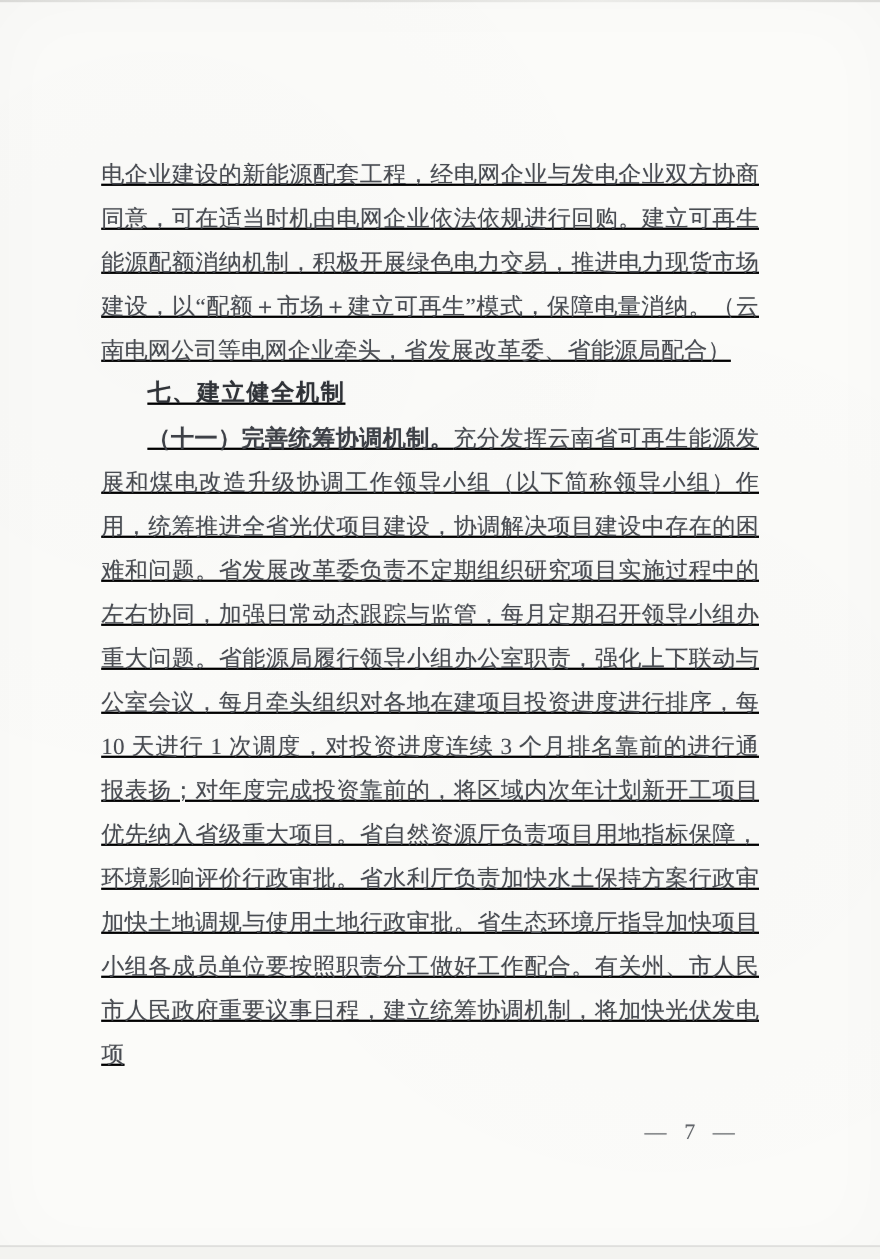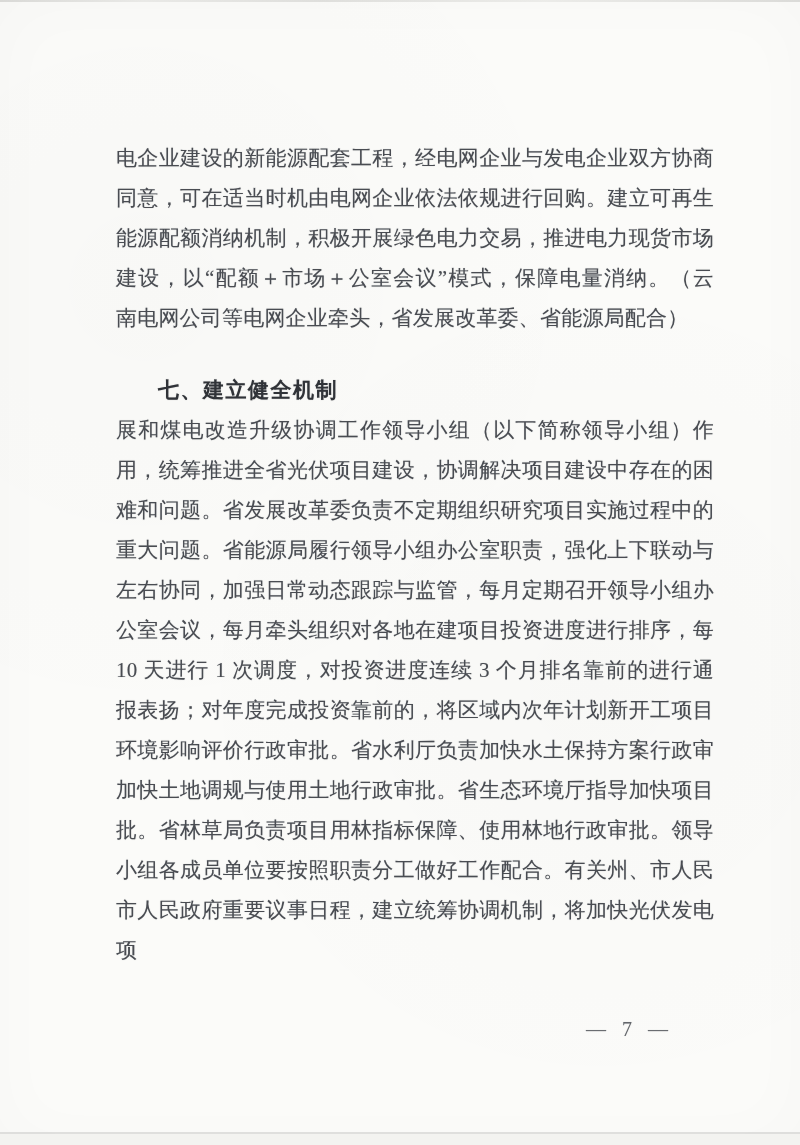--- a/index.html
+++ b/index.html
@@ -33,23 +33,24 @@
     background: #c9c9c6;
     opacity: 0.55;
   }
   .edge-bottom-area {
     position: absolute;
     top: 1134px; left: 0; right: 0; bottom: 0;
     background: #f3f3f0;
   }
   .text-block {
     position: absolute;
-    left: 116px;
+    left: 92px;
     top: 138px;
     width: 598px;
+    text-decoration: underline;
   }
   .line {
     height: 40px;
     line-height: 40px;
     font-size: 21px;
     color: #494c52;
     letter-spacing: 0.2px;
     text-shadow: 0 0 1px rgba(73,76,82,0.35);
     white-space: nowrap;
   }
@@ -61,21 +62,20 @@
   }
   .indent {
     padding-left: 42px;
   }
   .heading {
     font-family: "Liberation Sans", "DejaVu Sans", sans-serif;
     font-weight: 700;
     color: #303338;
     letter-spacing: 1.5px;
     text-shadow: 0 0 1px rgba(48,51,56,0.4);
-    margin-top: 32px;
   }
   .lead {
     font-weight: 600;
     color: #3e4147;
   }
   .page-num {
     position: absolute;
     left: 586px;
     top: 1017px;
     font-size: 20px;
@@ -89,36 +89,37 @@
 </head>
 <body>
 
 <div class="page">
   <div class="edge-top"></div>
 
   <div class="text-block">
     <div class="line just">电企业建设的新能源配套工程，经电网企业与发电企业双方协商</div>
     <div class="line just">同意，可在适当时机由电网企业依法依规进行回购。建立可再生</div>
     <div class="line just">能源配额消纳机制，积极开展绿色电力交易，推进电力现货市场</div>
-    <div class="line just">建设，以“配额＋市场＋公室会议”模式，保障电量消纳。（云</div>
+    <div class="line just">建设，以“配额＋市场＋建立可再生”模式，保障电量消纳。（云</div>
     <div class="line">南电网公司等电网企业牵头，省发展改革委、省能源局配合）</div>
 
     <div class="line heading indent">七、建立健全机制</div>
 
+    <div class="line just indent"><span class="lead">（十一）完善统筹协调机制。</span><span>充分发挥云南省可再生能源发</span></div>
     <div class="line just">展和煤电改造升级协调工作领导小组（以下简称领导小组）作</div>
     <div class="line just">用，统筹推进全省光伏项目建设，协调解决项目建设中存在的困</div>
     <div class="line just">难和问题。省发展改革委负责不定期组织研究项目实施过程中的</div>
+    <div class="line just">左右协同，加强日常动态跟踪与监管，每月定期召开领导小组办</div>
     <div class="line just">重大问题。省能源局履行领导小组办公室职责，强化上下联动与</div>
-    <div class="line just">左右协同，加强日常动态跟踪与监管，每月定期召开领导小组办</div>
     <div class="line just">公室会议，每月牵头组织对各地在建项目投资进度进行排序，每</div>
     <div class="line just">10 天进行 1 次调度，对投资进度连续 3 个月排名靠前的进行通</div>
     <div class="line just">报表扬；对年度完成投资靠前的，将区域内次年计划新开工项目</div>
+    <div class="line just">优先纳入省级重大项目。省自然资源厅负责项目用地指标保障，</div>
     <div class="line just">环境影响评价行政审批。省水利厅负责加快水土保持方案行政审</div>
     <div class="line just">加快土地调规与使用土地行政审批。省生态环境厅指导加快项目</div>
-    <div class="line just">批。省林草局负责项目用林指标保障、使用林地行政审批。领导</div>
     <div class="line just">小组各成员单位要按照职责分工做好工作配合。有关州、市人民</div>
     <div class="line just">市人民政府重要议事日程，建立统筹协调机制，将加快光伏发电项</div>
   </div>
 
   <div class="page-num">— 7 —</div>
 
   <div class="edge-bottom-line"></div>
   <div class="edge-bottom-area"></div>
 </div>
 

